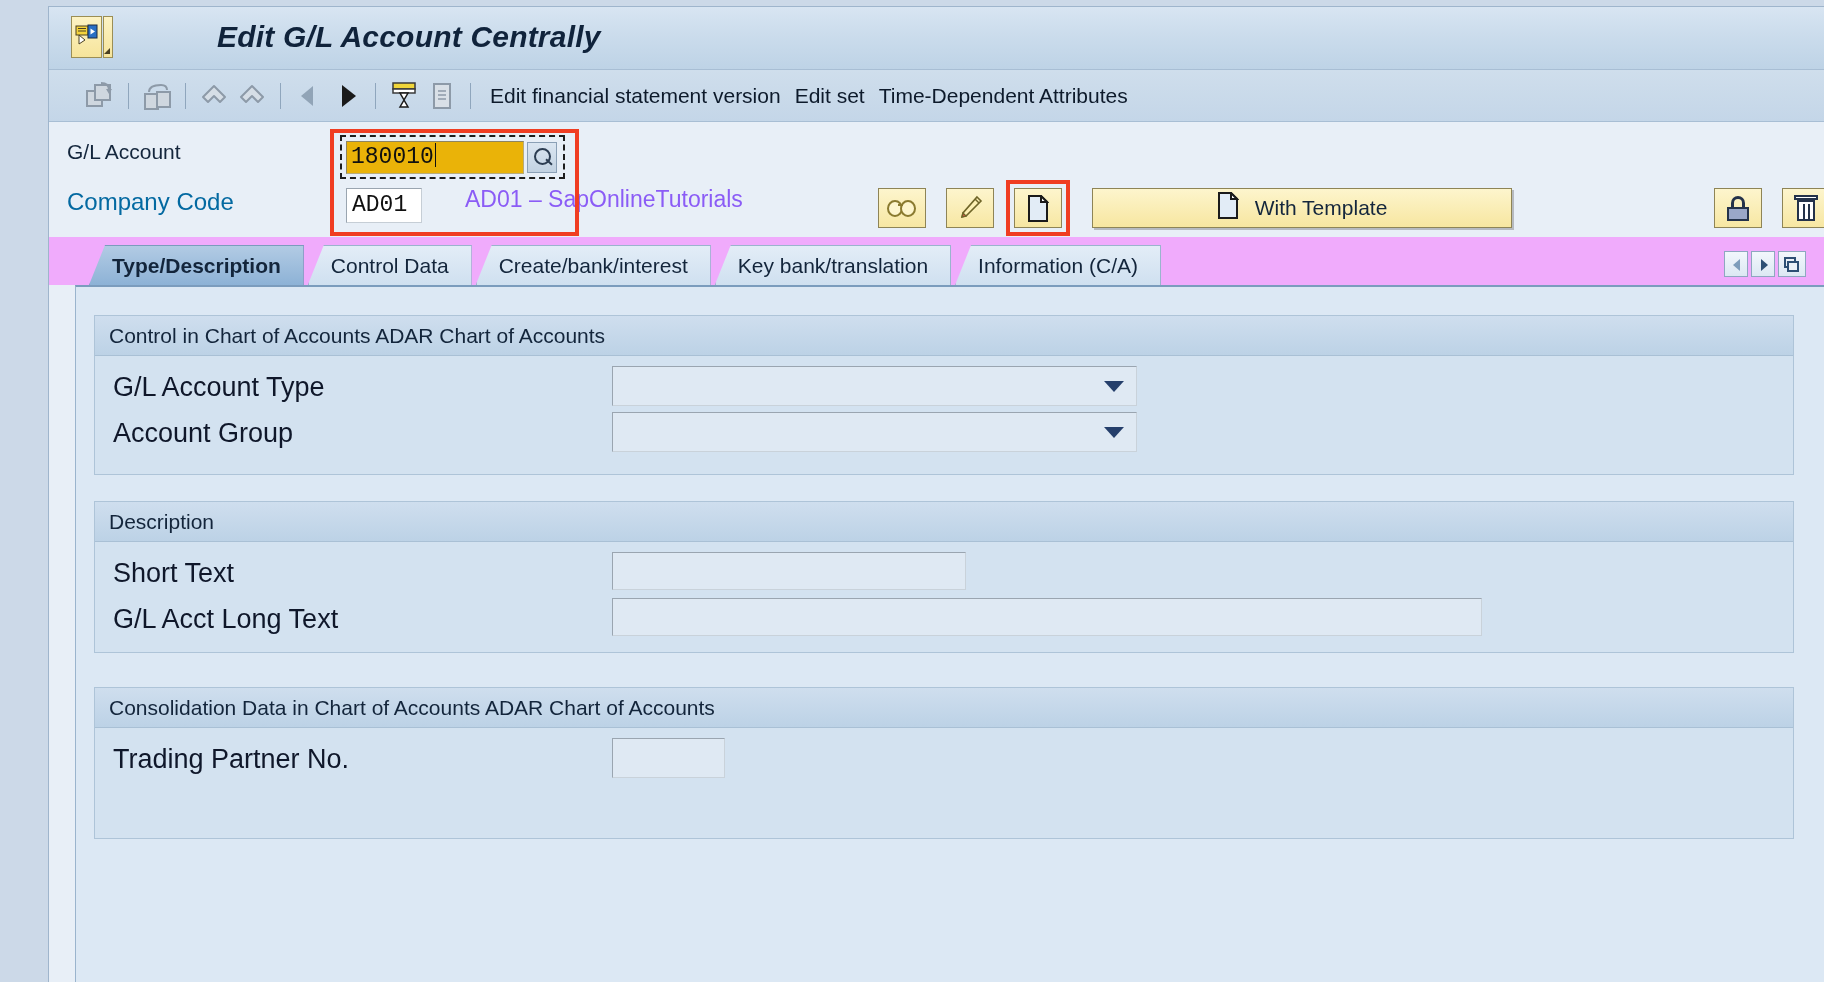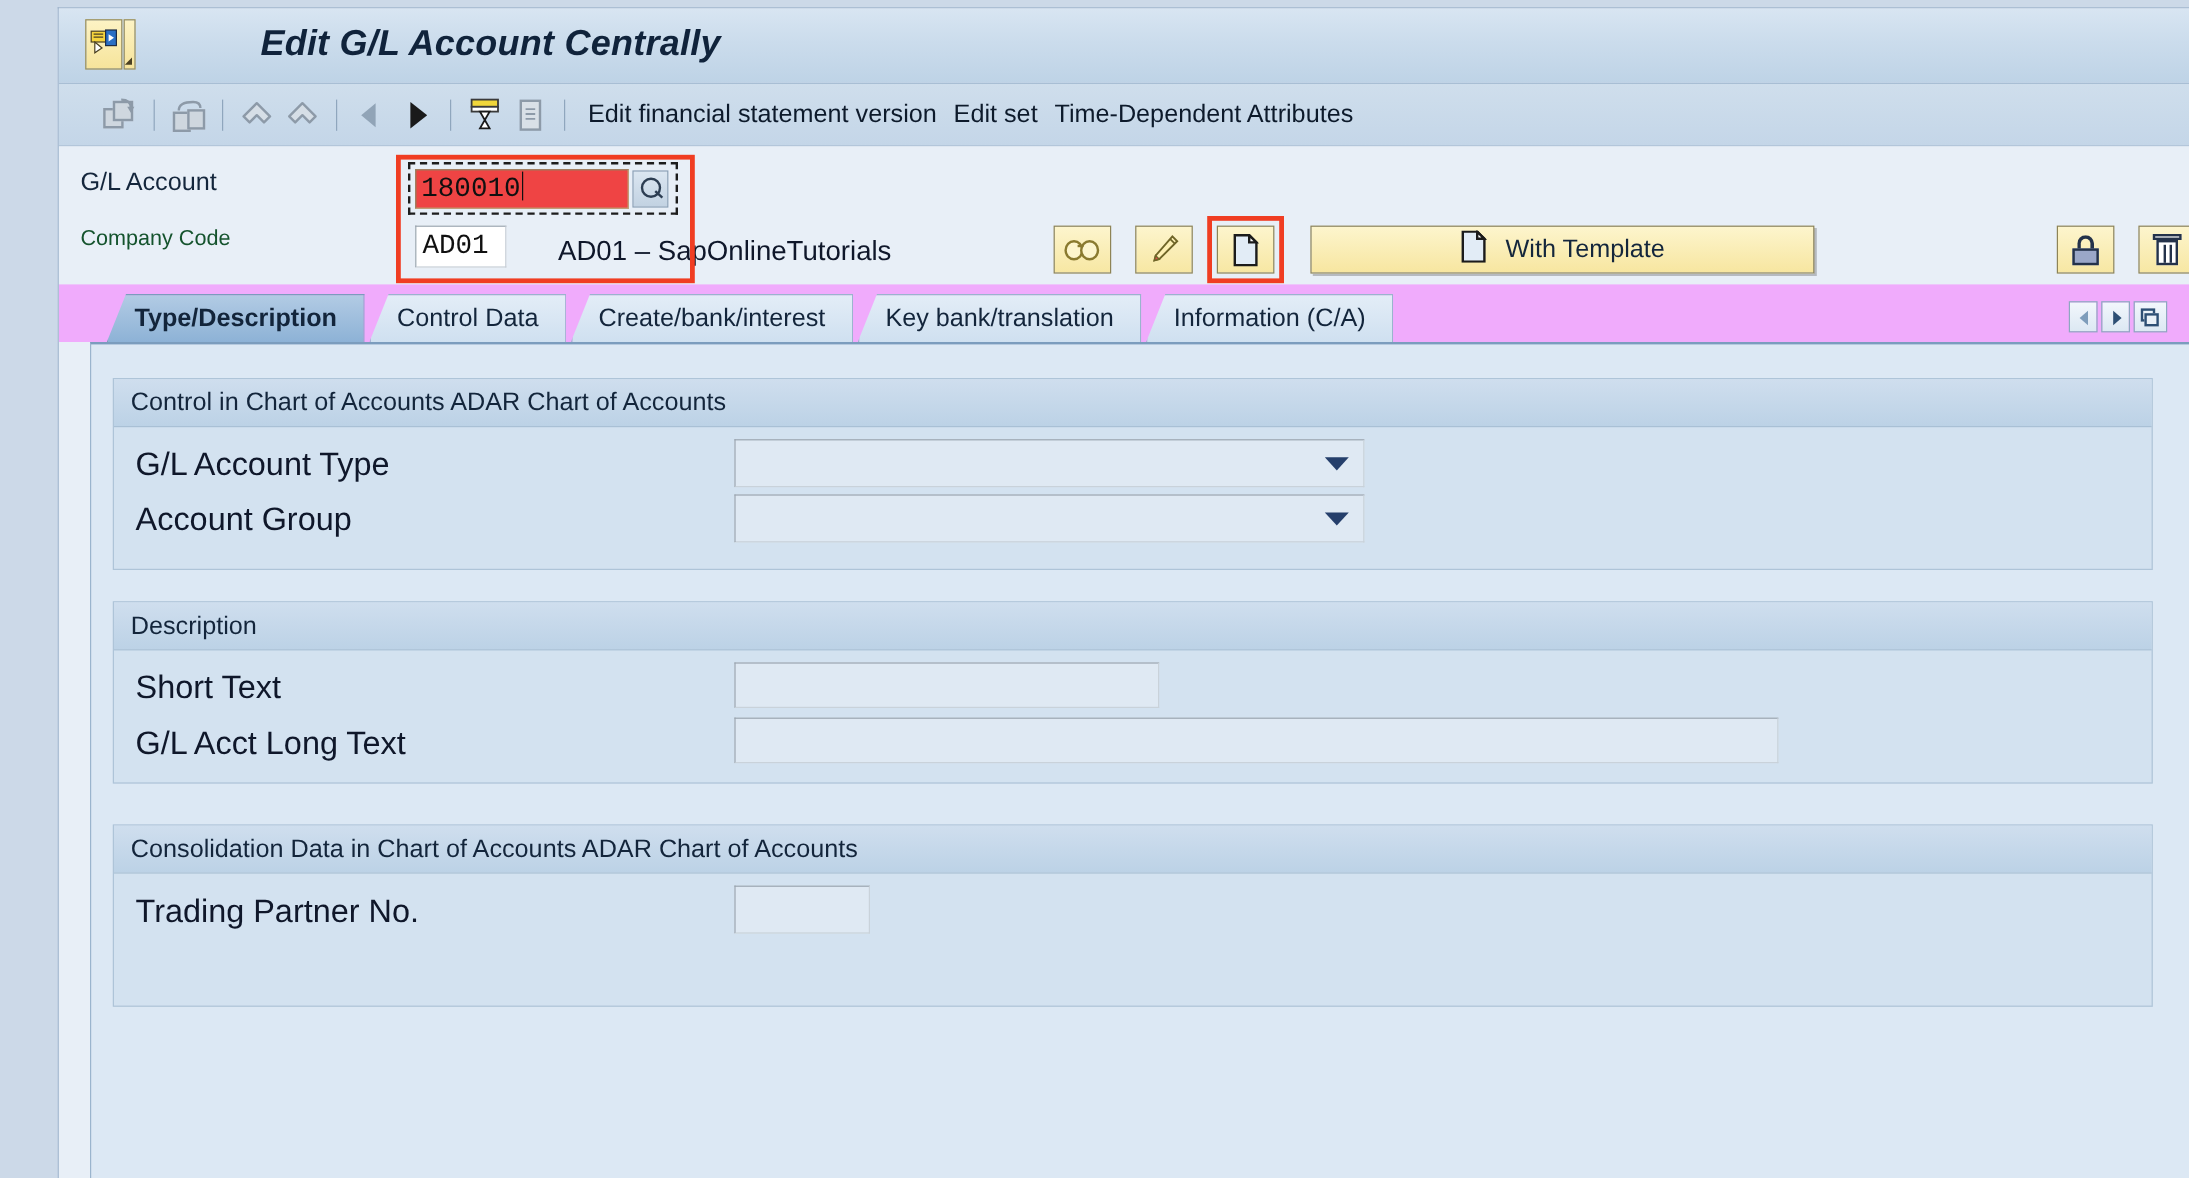--- a/index.html
+++ b/index.html
@@ -128,21 +128,21 @@
     position: relative;
     height: 115px;
     background: #e8eff7;
   }
   #lbl-gl-account {
     position: absolute; left: 18px; top: 18px;
     font-size: 21px; color: #14263c;
   }
   #lbl-company-code {
     position: absolute; left: 18px; top: 66px;
-    font-size: 18px; color: #14532d;
+    font-size: 24px; color: #0369a1;
   }
 
   
   #red-box-fields {
     position: absolute;
     left: 281px; top: 7px;
     width: 249px; height: 107px;
     border: 4px solid #f03d22;
     box-sizing: border-box;
     pointer-events: none;
@@ -152,21 +152,21 @@
     position: absolute;
     left: 291px; top: 13px;
     width: 225px; height: 44px;
     border: 2px dashed #1d1d1d;
     box-sizing: border-box;
   }
   #gl-account-input {
     position: absolute;
     left: 297px; top: 19px;
     width: 178px; height: 33px;
-    background: #ef4444;
+    background: #eab308;
     border: 1px solid #b6ab7c;
     border-top-color: #8e8560;
     border-left-color: #8e8560;
     box-sizing: border-box;
     font-family: "Liberation Mono", monospace;
     font-size: 23px;
     color: #101010;
     padding: 0 4px;
     line-height: 31px;
     white-space: nowrap;
@@ -208,23 +208,23 @@
     border-bottom-color: #c6ced6;
     box-sizing: border-box;
     font-family: "Liberation Mono", monospace;
     font-size: 23px;
     color: #101010;
     padding: 0 5px;
     line-height: 33px;
   }
   #company-code-text {
     position: absolute;
-    left: 416px; top: 74px;
+    left: 416px; top: 64px;
     font-size: 23px;
-    color: #0f172a;
+    color: #8b5cf6;
     white-space: nowrap;
   }
 
   
   .sq-btn {
     position: absolute;
     top: 66px;
     width: 48px; height: 40px;
     background: linear-gradient(to bottom, #fdf5cd 0%, #f7e7a3 100%);
     border: 1px solid #8e8456;

